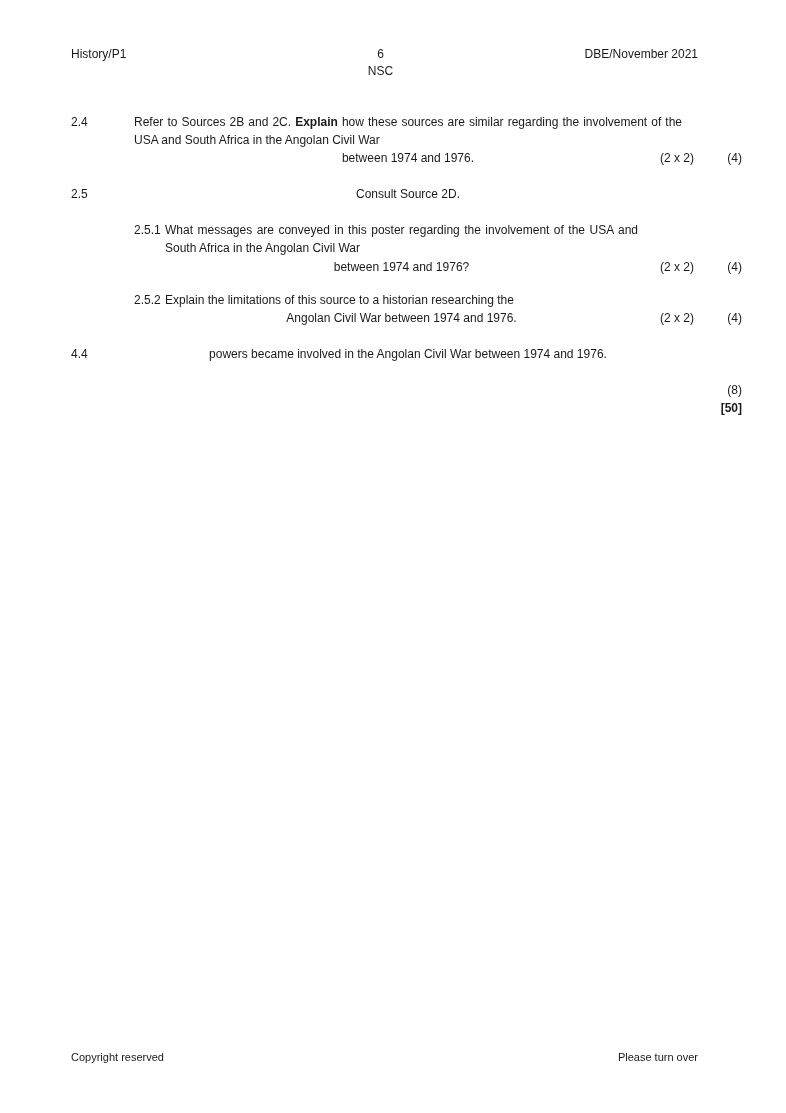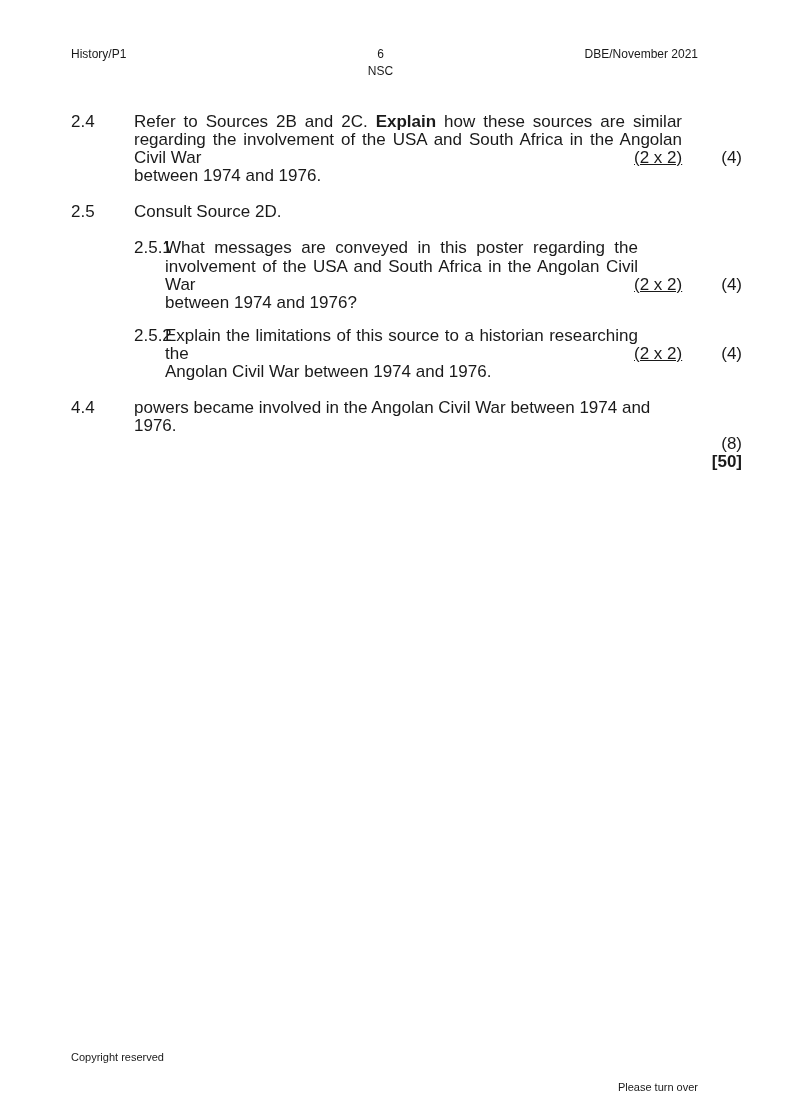--- a/index.html
+++ b/index.html
@@ -59,21 +59,21 @@
   
   .qbody {
     position: absolute;
     top: 113px;
     left: 71px;
     width: 671px;
   }
 
   .qrow {
     position: relative;
-    font-size: 17px;
+    font-size: 12px;
     line-height: 18.1px;
   }
 
   .qnum {
     position: absolute;
     left: 0;
     top: 0;
     width: 60px;
     white-space: nowrap;
   }
@@ -88,33 +88,32 @@
     text-align: justify;
     text-justify: inter-word;
   }
   .qtext.sub {
     margin-left: 94px;
     width: 473px;
   }
   
   .qtext > .lastline {
     display: block;
-    text-align: left;
+    text-align: center;
   }
 
   b, .bold { font-weight: bold; }
 
   
   .marks-mult {
     position: absolute;
     left: 563px;
     width: 60px;
-    text-align: left;
-    white-space: nowrap;
-    text-decoration: underline;
+    text-align: right;
+    white-space: nowrap;
   }
   .marks-total {
     position: absolute;
     left: 611px;
     width: 60px;
     text-align: right;
     white-space: nowrap;
   }
 
   .gap-q   { height: 18px; }
@@ -124,21 +123,21 @@
   .run-foot {
     position: absolute;
     top: 1049px;
     left: 71px;
     width: 627px;
     height: 18px;
     font-size: 11px;
     line-height: 17px;
   }
   .run-foot .rf-left  { position: absolute; left: 0;  top: 0; white-space: nowrap; }
-  .run-foot .rf-right { position: absolute; right: 0; top: 0; white-space: nowrap; margin-top: 30px; }
+  .run-foot .rf-right { position: absolute; right: 0; top: 0; white-space: nowrap; }
 </style>
 </head>
 <body>
 
 <div class="page">
 
   <div class="run-head">
     <span class="rh-left">History/P1</span>
     <span class="rh-center">
       <span>6</span>

